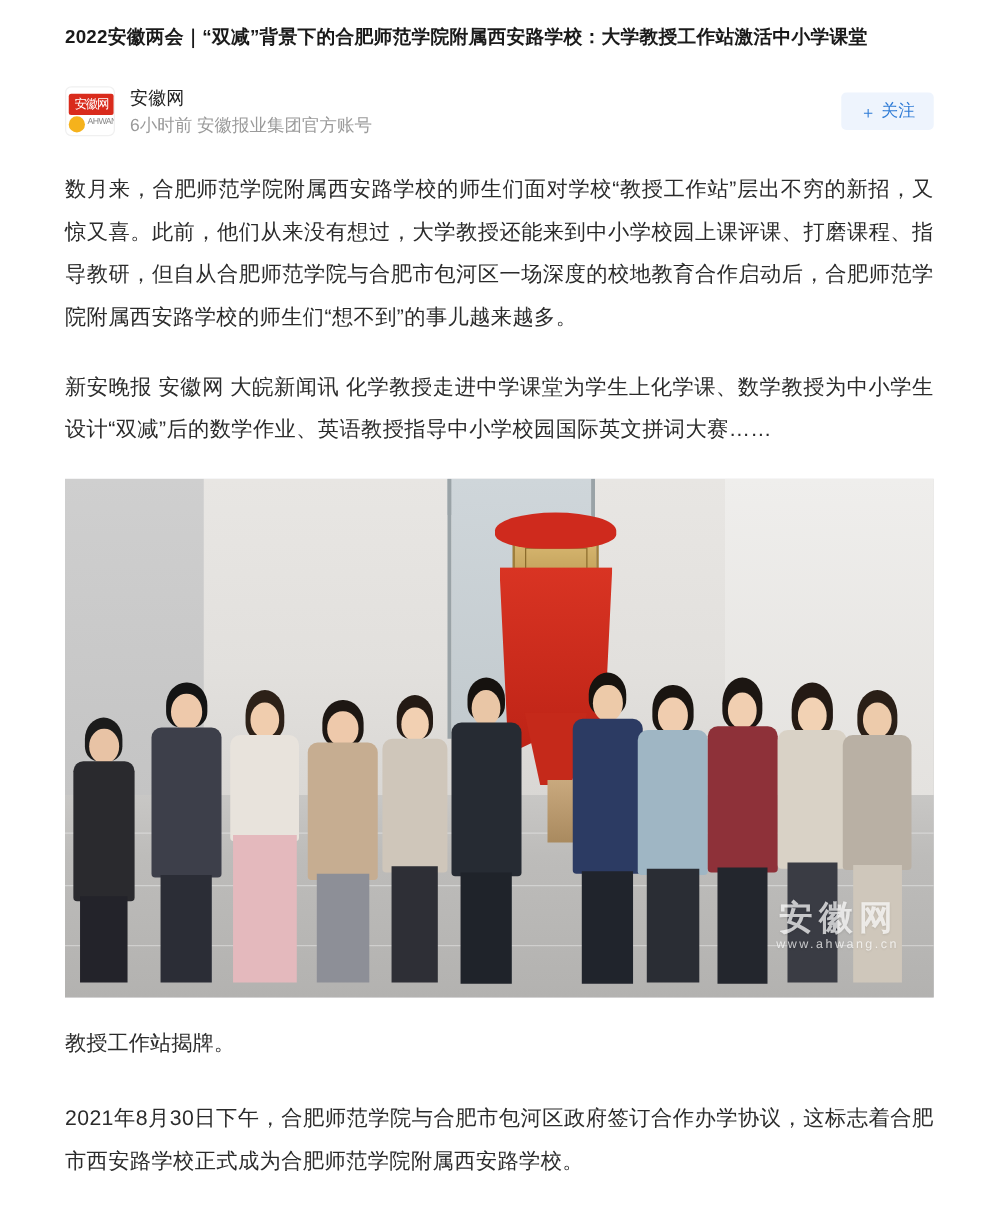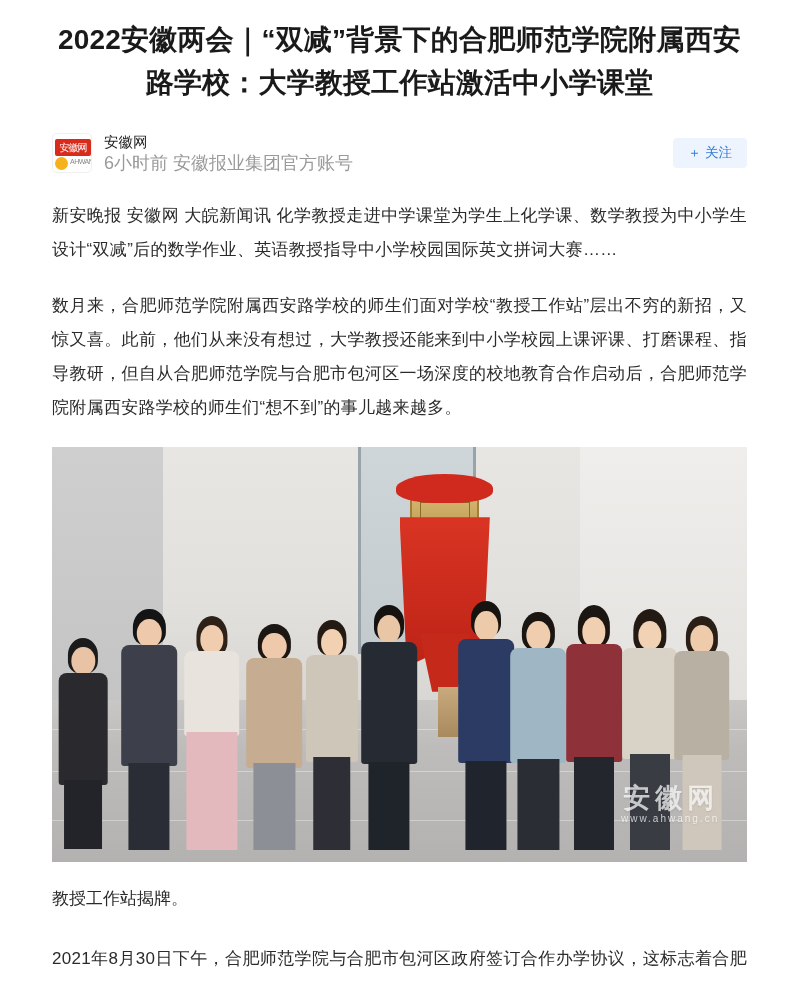--- a/index.html
+++ b/index.html
@@ -16,27 +16,26 @@
     overflow: hidden;
   }
   .page {
     width: 799px;
     min-height: 981px;
     padding: 18px 52px 0 52px;
     background: #ffffff;
     position: relative;
   }
   .article-title {
-    font-size: 28px;
+    font-size: 15px;
     font-weight: bold;
     line-height: 1.55;
     color: #1a1a1a;
     letter-spacing: 0.2px;
     margin: 0 0 26px 0;
-    text-align: center;
   }
   .byline {
     display: flex;
     align-items: center;
     margin-bottom: 24px;
     height: 44px;
   }
   .avatar {
     width: 40px;
     height: 40px;
@@ -83,21 +82,21 @@
     display: flex;
     flex-direction: column;
     justify-content: center;
   }
   .byline-name {
     font-size: 14.5px;
     color: #222222;
     line-height: 20px;
   }
   .byline-meta {
-    font-size: 18px;
+    font-size: 14px;
     color: #9a9a9a;
     line-height: 19px;
     margin-top: 2px;
   }
   .follow-btn {
     margin-left: auto;
     width: 74px;
     height: 30px;
     border-radius: 4px;
     background: #eef4fd;
@@ -252,22 +251,22 @@
     <div class="byline-text">
       <div class="byline-name">安徽网</div>
       <div class="byline-meta">6小时前 安徽报业集团官方账号</div>
     </div>
     <div class="follow-btn">
       <span class="plus">＋</span>
       <span>关注</span>
     </div>
   </div>
 
+  <p class="body-text">数月来，合肥师范学院附属西安路学校的师生们面对学校“教授工作站”层出不穷的新招，又惊又喜。此前，他们从来没有想过，大学教授还能来到中小学校园上课评课、打磨课程、指导教研，但自从合肥师范学院与合肥市包河区一场深度的校地教育合作启动后，合肥师范学院附属西安路学校的师生们“想不到”的事儿越来越多。</p>
   <p class="body-text">新安晚报 安徽网 大皖新闻讯 化学教授走进中学课堂为学生上化学课、数学教授为中小学生设计“双减”后的数学作业、英语教授指导中小学校园国际英文拼词大赛……</p>
-  <p class="body-text">数月来，合肥师范学院附属西安路学校的师生们面对学校“教授工作站”层出不穷的新招，又惊又喜。此前，他们从来没有想过，大学教授还能来到中小学校园上课评课、打磨课程、指导教研，但自从合肥师范学院与合肥市包河区一场深度的校地教育合作启动后，合肥师范学院附属西安路学校的师生们“想不到”的事儿越来越多。</p>
 
   <div class="figure">
     <div class="photo">
       <div class="ph-wall"></div>
       <div class="ph-wall-left"></div>
       <div class="ph-rightwall"></div>
       <div class="ph-door-top"></div>
       <div class="ph-door"></div>
       <div class="ph-floor">
         <div class="ph-floor-line" style="top:18%"></div>

